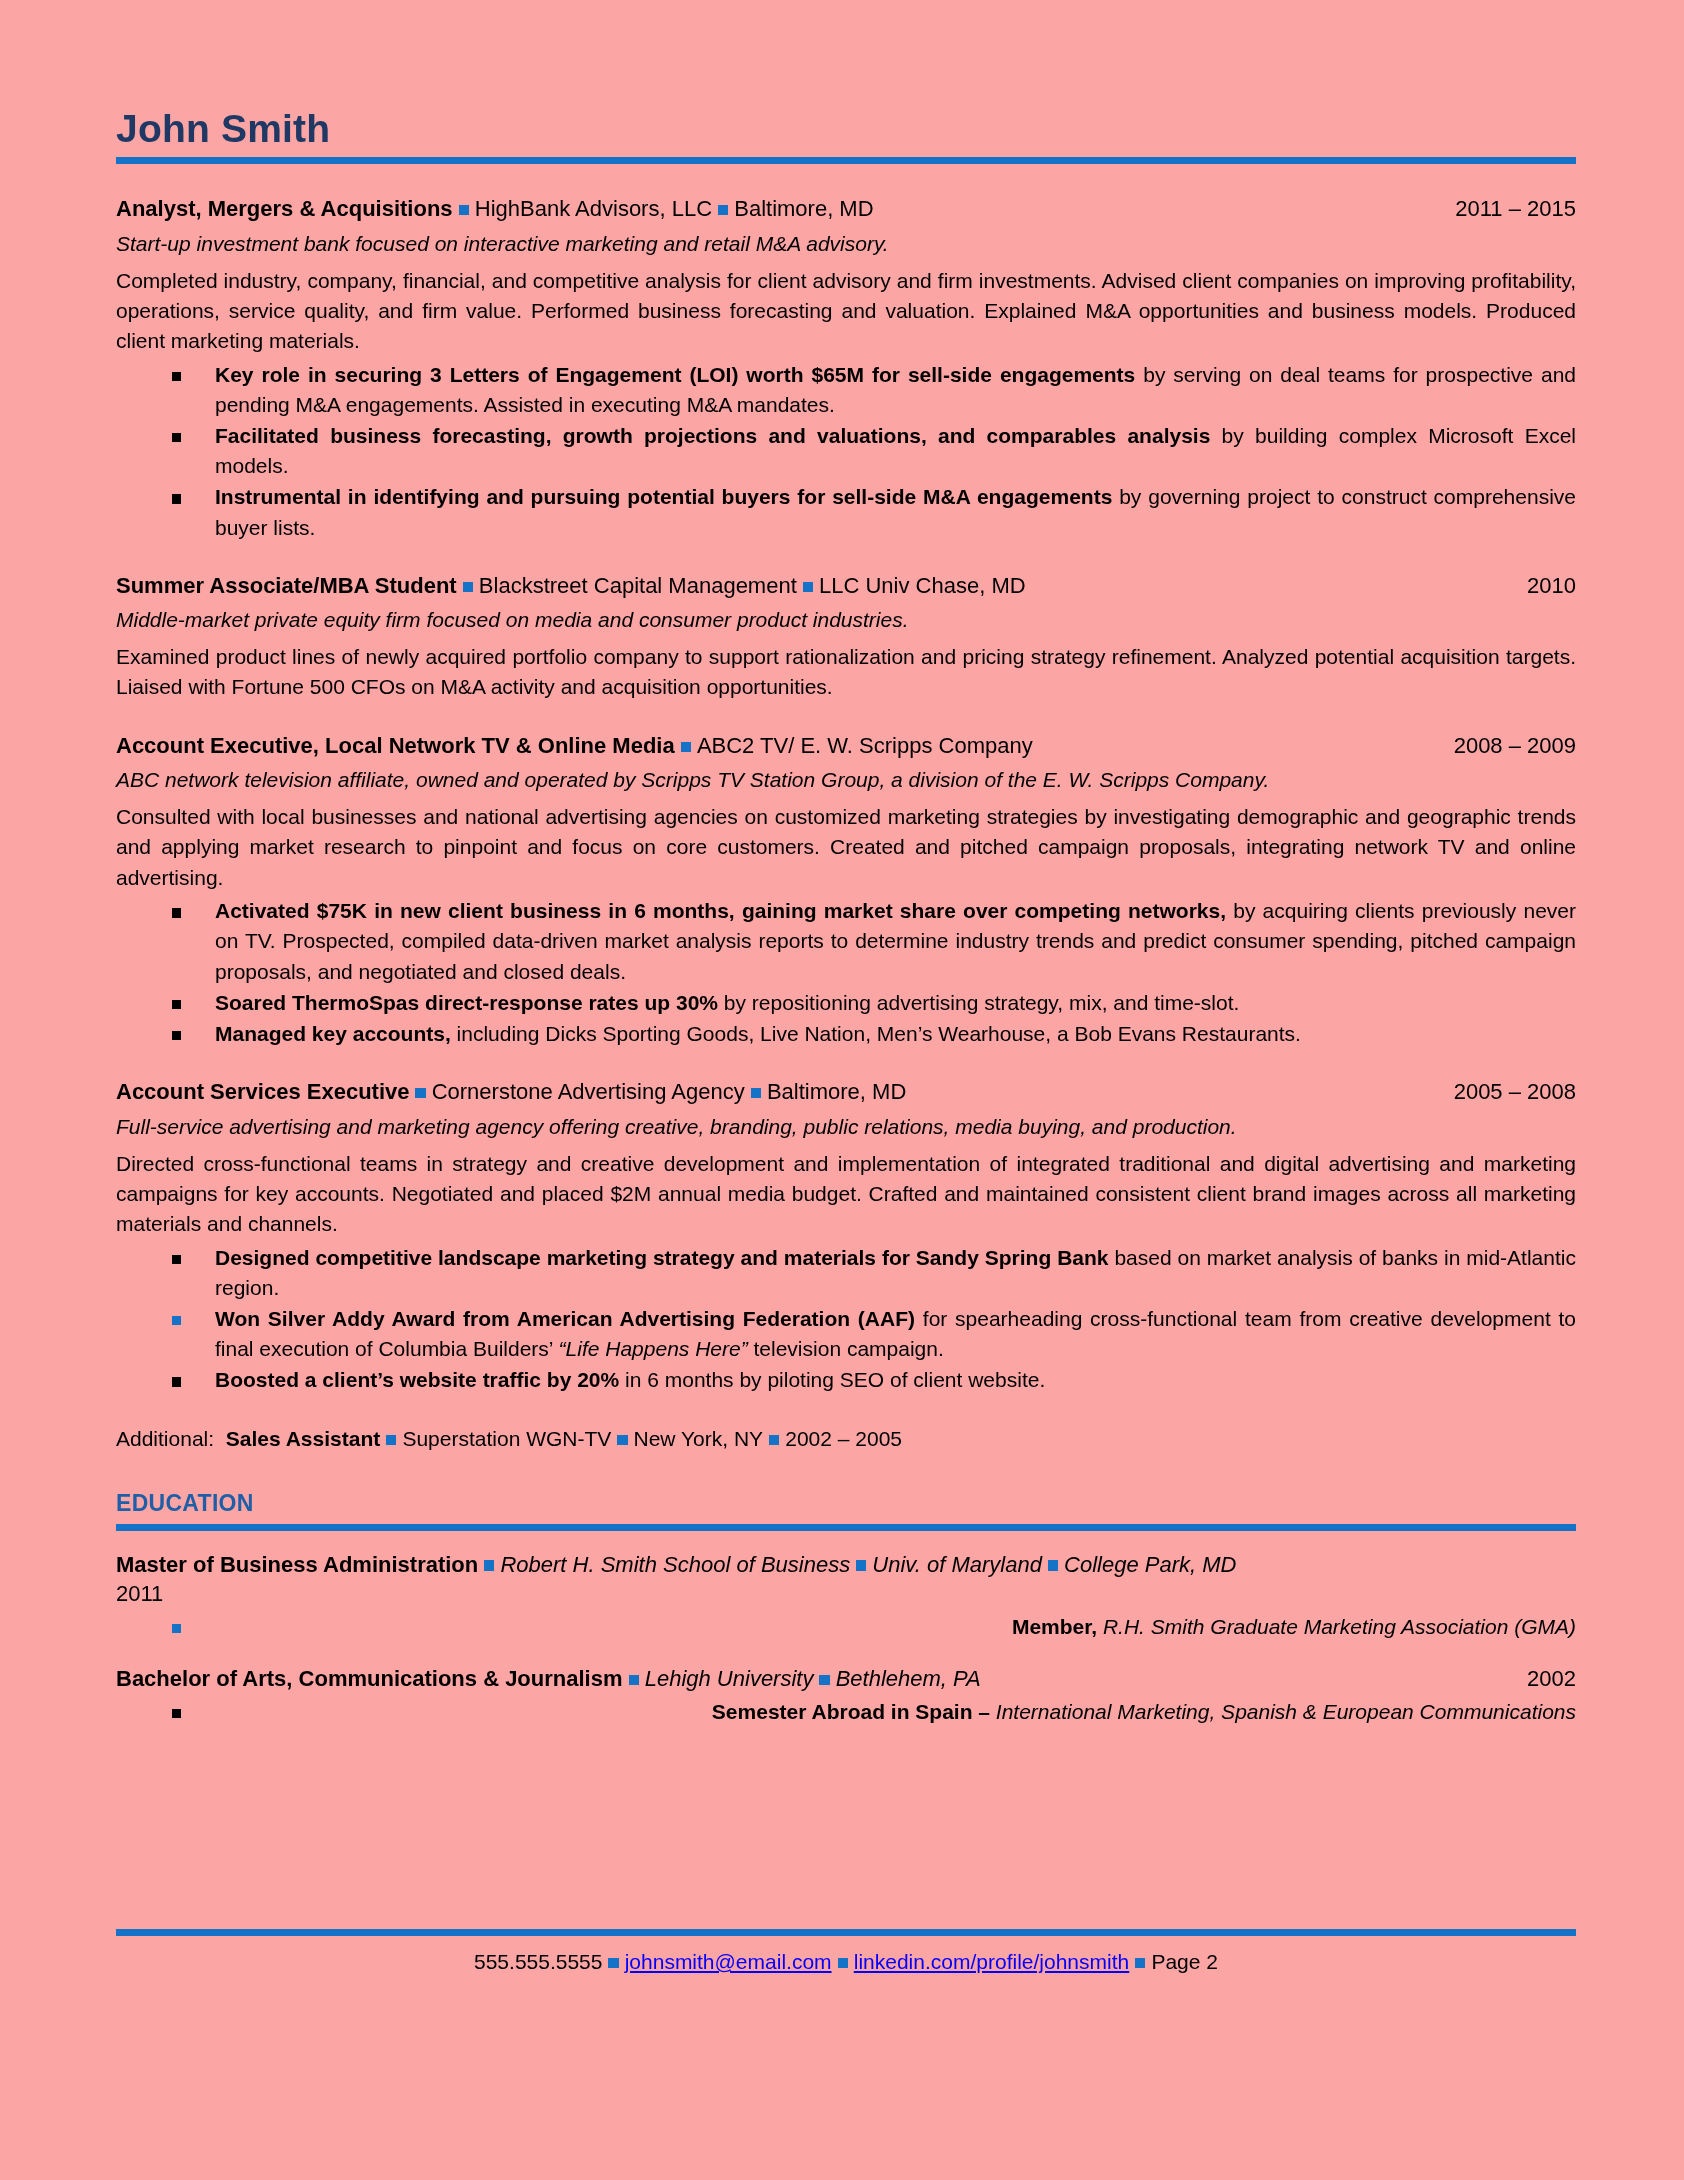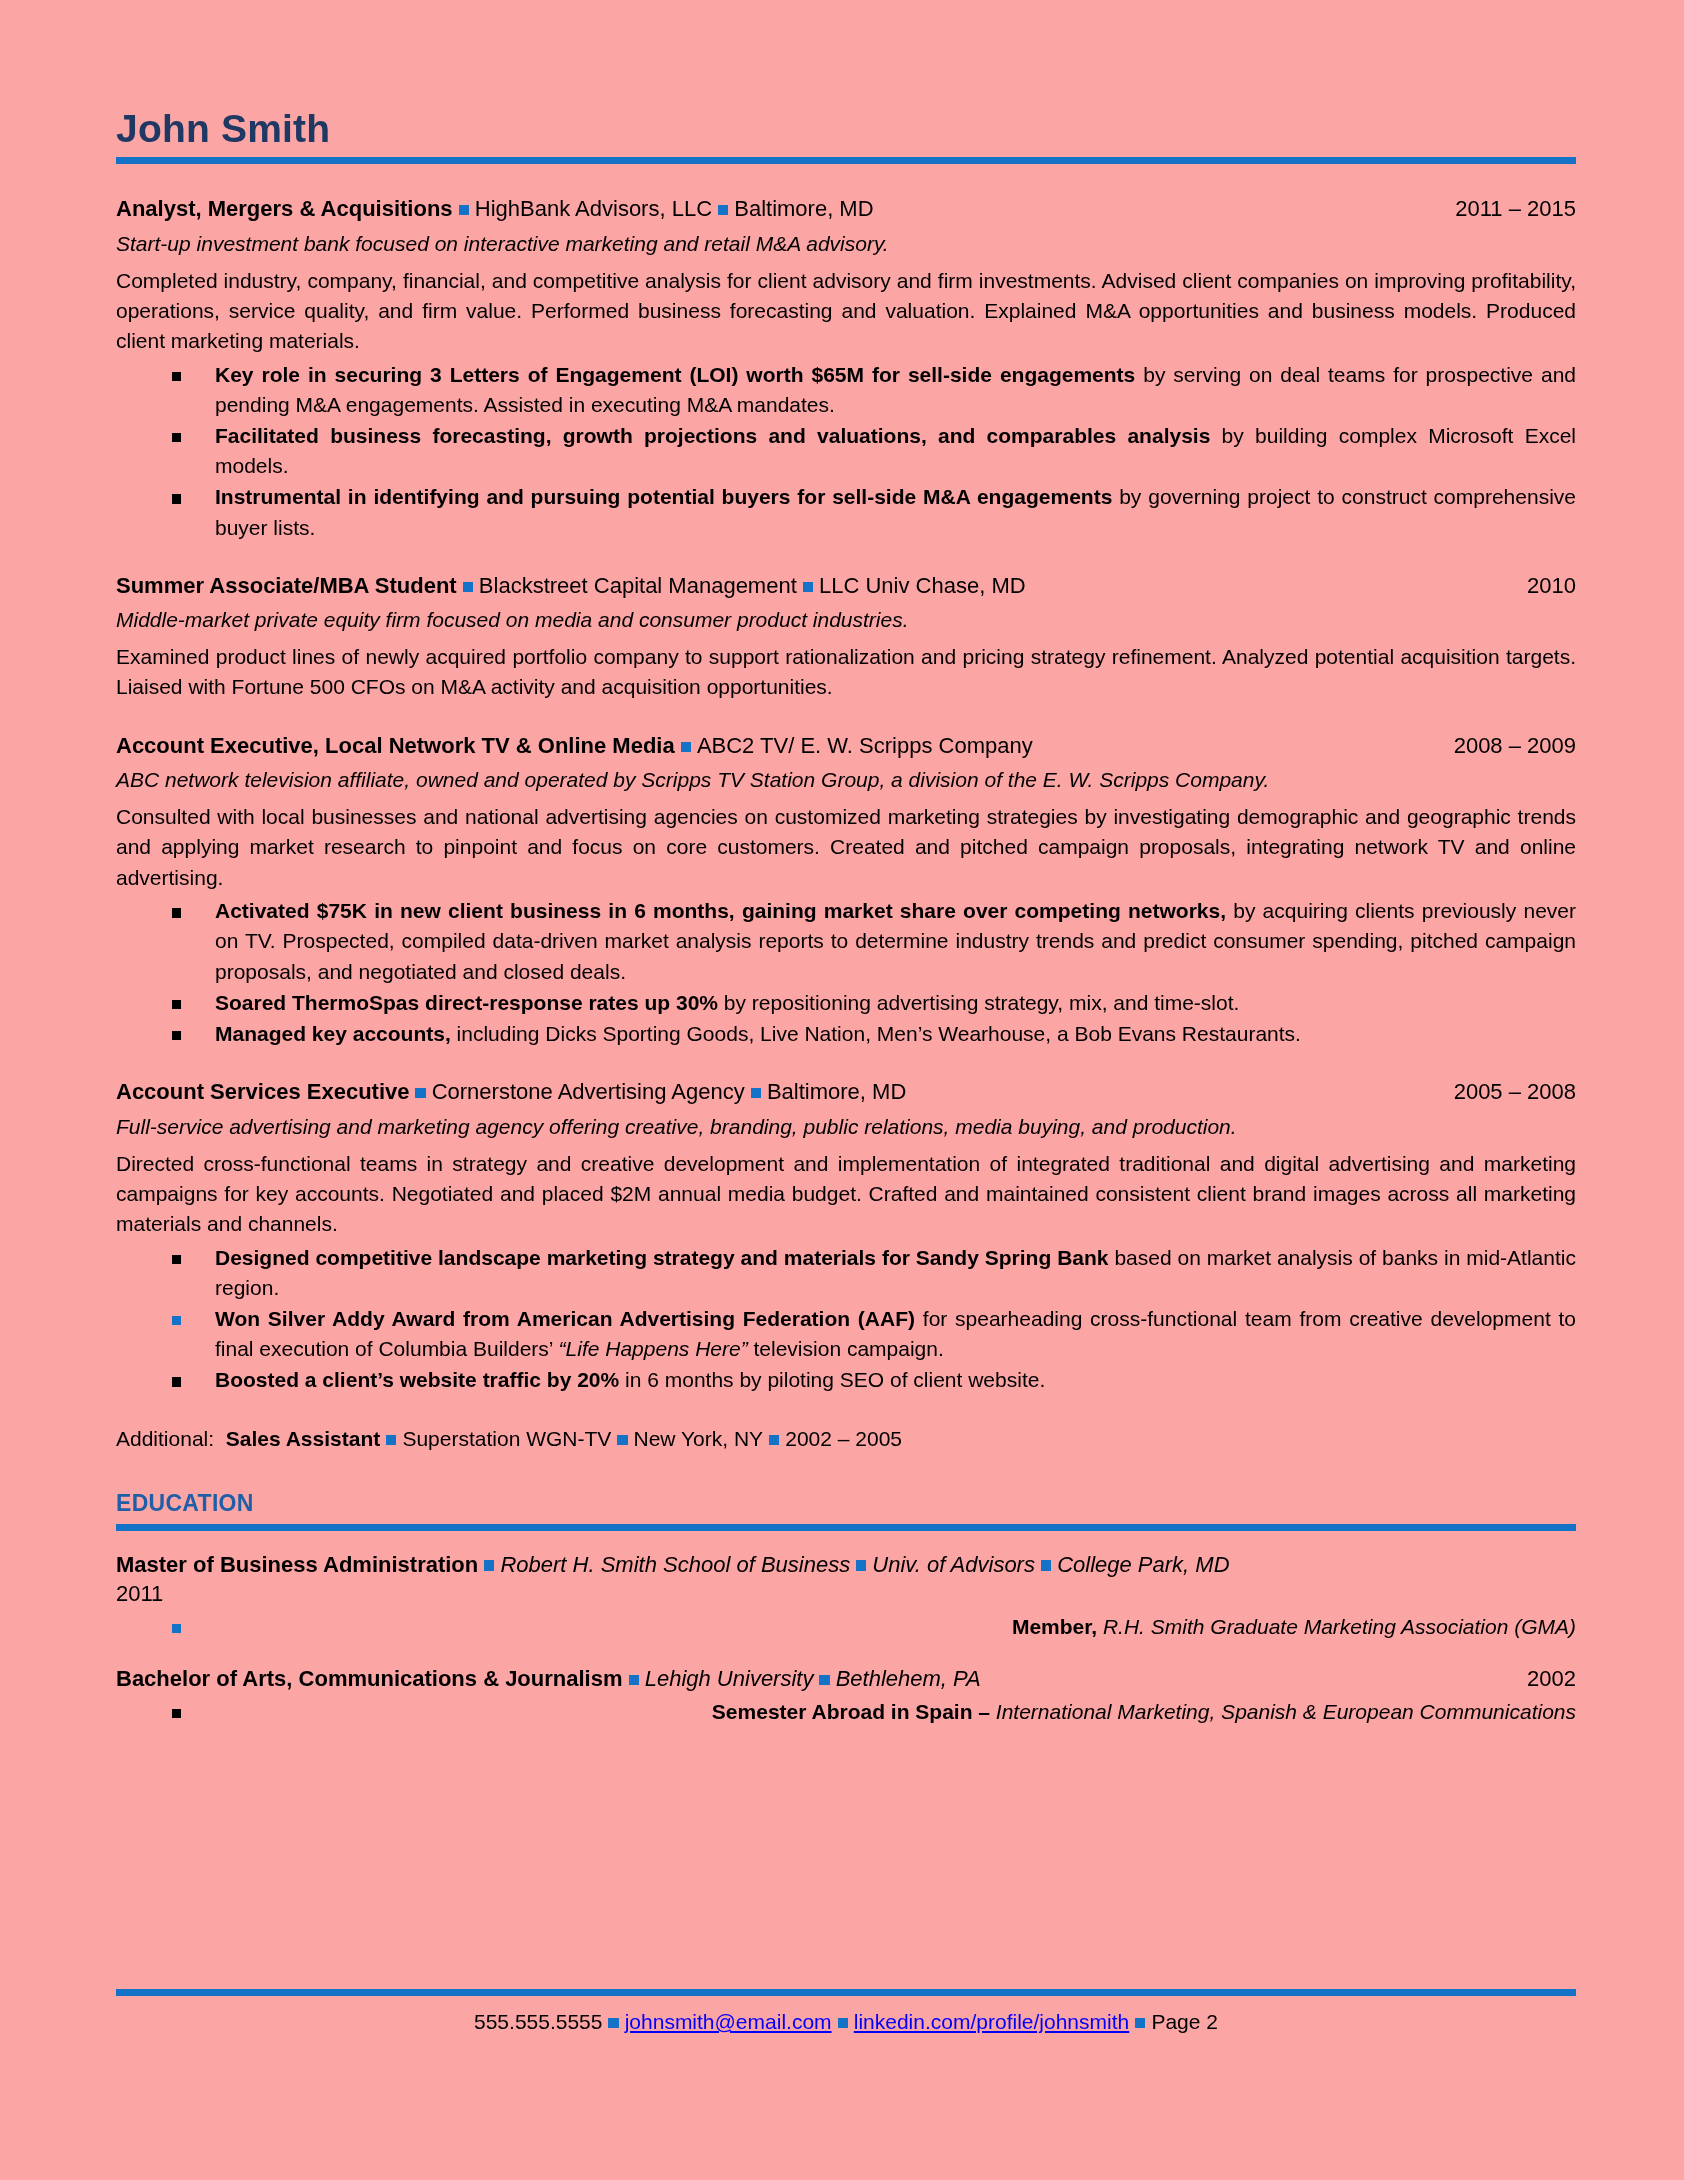--- a/index.html
+++ b/index.html
@@ -147,21 +147,21 @@
     line-height: 1.34;
   }
   .edu-head .left { flex: 1 1 auto; padding-right: 20.4px; }
   .edu-head .dates { flex: 0 0 auto; white-space: nowrap; }
   .edu-year-wrap { font-size: 22px; line-height: 1.34; }
 
   
   .footer {
     position: absolute;
     left: 116px;
-    top: 1989px;
+    top: 1929px;
     width: 1460px;
   }
   .footer-rule {
     height: 6.8px;
     background: #1473C6;
     width: 100%;
     margin-bottom: 12px;
   }
   .footer-line {
     text-align: center;
@@ -238,21 +238,21 @@
       <span>Additional:</span>
       <span>&nbsp;</span><span class="b">Sales Assistant</span><span class="sq"></span><span>Superstation WGN-TV</span><span class="sq"></span><span>New York, NY</span><span class="sq"></span><span>2002 – 2005</span>
     </div>
 
     <div class="section">
       <div class="section-title">EDUCATION</div>
       <div class="section-rule"></div>
       <div id="education-container">
           <div class="edu-entry">
             <div class="edu-head">
-              <div class="left"><span class="b">Master of Business Administration</span><span class="sq"></span><span class="i">Robert H. Smith School of Business</span><span class="sq"></span><span class="i">Univ. of Advisors</span><span class="sq"></span><span class="i">College Park, MD</span></div>
+              <div class="left"><span class="b">Master of Business Administration</span><span class="sq"></span><span class="i">Robert H. Smith School of Business</span><span class="sq"></span><span class="i">Univ. of Maryland</span><span class="sq"></span><span class="i">College Park, MD</span></div>
             </div>
             <div class="edu-year-wrap">2011</div>
             <ul class="bullets">
               <li class="nojust"><span class="marker blue"></span><span class="b">Member,</span><span class="i"> R.H. Smith Graduate Marketing Association (GMA)</span></li>
             </ul>
           </div>
           <div class="edu-entry">
             <div class="edu-head">
               <div class="left"><span class="b">Bachelor of Arts, Communications &amp; Journalism</span><span class="sq"></span><span class="i">Lehigh University</span><span class="sq"></span><span class="i">Bethlehem, PA</span></div>
               <div class="dates">2002</div>

